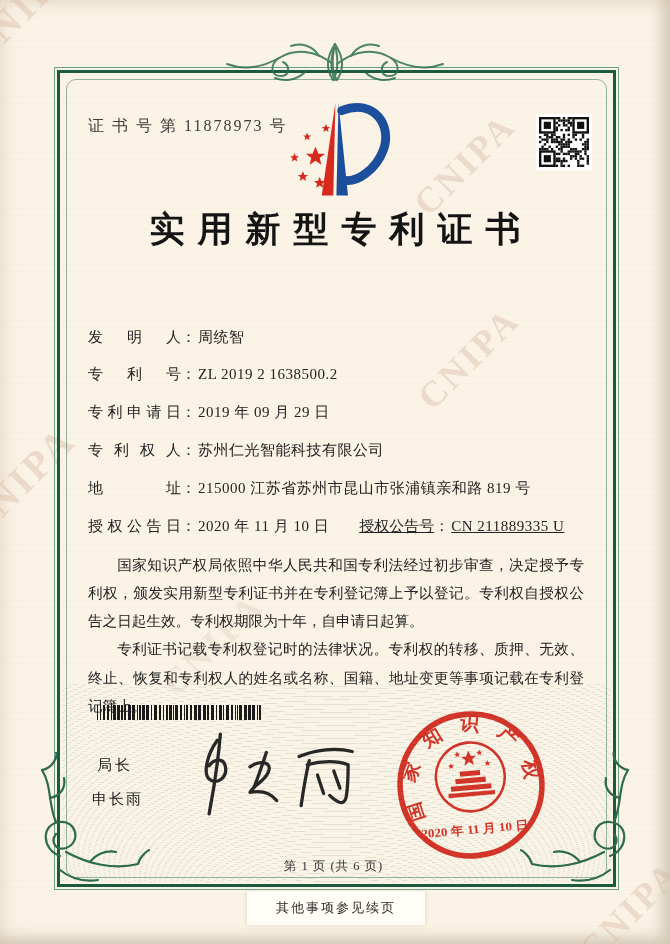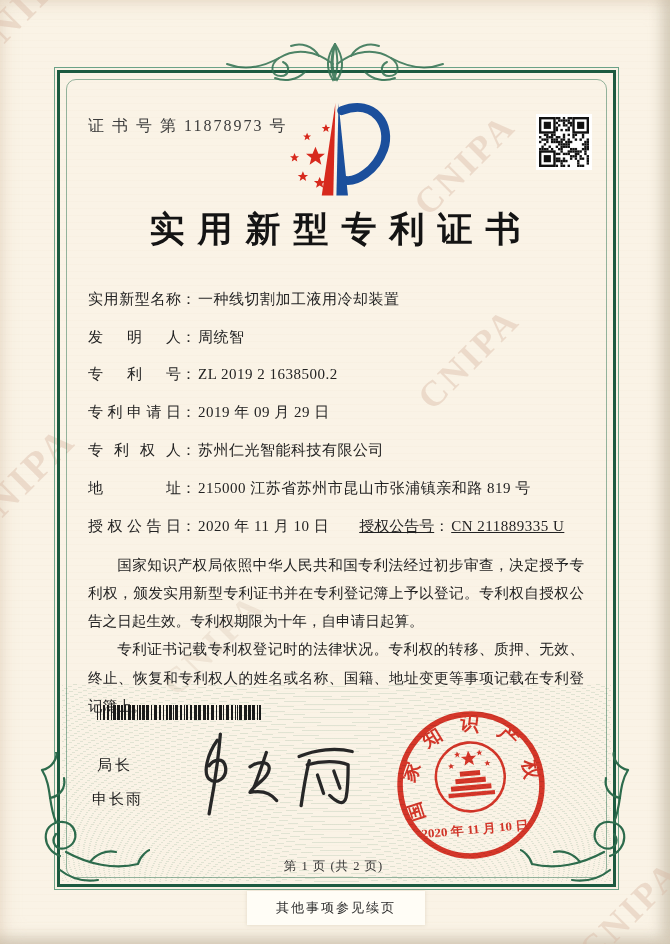--- a/index.html
+++ b/index.html
@@ -280,23 +280,20 @@
         <rect x="36" y="2.4" width="12" height="12" fill="#fff"></rect>
         <rect x="38.4" y="4.8" width="7.199999999999999" height="7.199999999999999" fill="#111"></rect>
         <rect x="0" y="33.6" width="16.8" height="16.8" fill="#111"></rect>
         <rect x="2.4" y="36" width="12" height="12" fill="#fff"></rect>
         <rect x="4.8" y="38.4" width="7.199999999999999" height="7.199999999999999" fill="#111"></rect>
       </g>
   </svg>
 
   <div class="title">实用新型专利证书</div>
 
-  <div class="frow" style="top:290px">
-    <span class="flabel">实用新型名称</span><span class="fcolon">：</span><span class="fvalue">一种线切割加工液用冷却装置</span>
-  </div>
   <div class="frow" style="top:328px">
     <span class="flabel">发明人</span><span class="fcolon">：</span><span class="fvalue">周统智</span>
   </div>
   <div class="frow" style="top:365px">
     <span class="flabel">专利号</span><span class="fcolon">：</span><span class="fvalue">ZL 2019 2 1638500.2</span>
   </div>
   <div class="frow" style="top:403px">
     <span class="flabel">专利申请日</span><span class="fcolon">：</span><span class="fvalue">2019 年 09 月 29 日</span>
   </div>
   <div class="frow" style="top:441px">
@@ -398,16 +395,16 @@
       <use href="#star-seal" transform="translate(89,47) scale(.32)"></use>
       <use href="#star-seal" transform="translate(96,58) scale(.32)"></use>
       <rect x="68" y="64" width="20" height="5"></rect>
       <rect x="63" y="71" width="30" height="5"></rect>
       <rect x="58" y="78" width="40" height="5"></rect>
       <rect x="55" y="85" width="46" height="4"></rect>
     </g>
     <text x="78" y="126" text-anchor="middle" font-size="12" font-weight="bold" fill="#d7291d" textLength="106" lengthAdjust="spacingAndGlyphs">2020 年 11 月 10 日</text>
   </svg>
 
-  <div class="footer-page">第 1 页 (共 2 页)</div>
+  <div class="footer-page">第 1 页 (共 6 页)</div>
   <div class="footer-note">其他事项参见续页</div>
 
 </div>
 
 </body></html>

